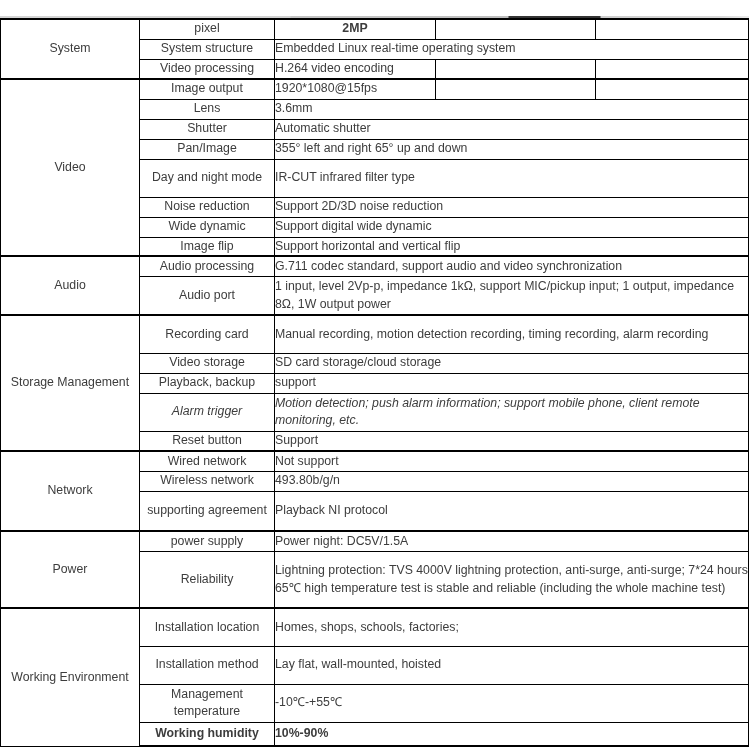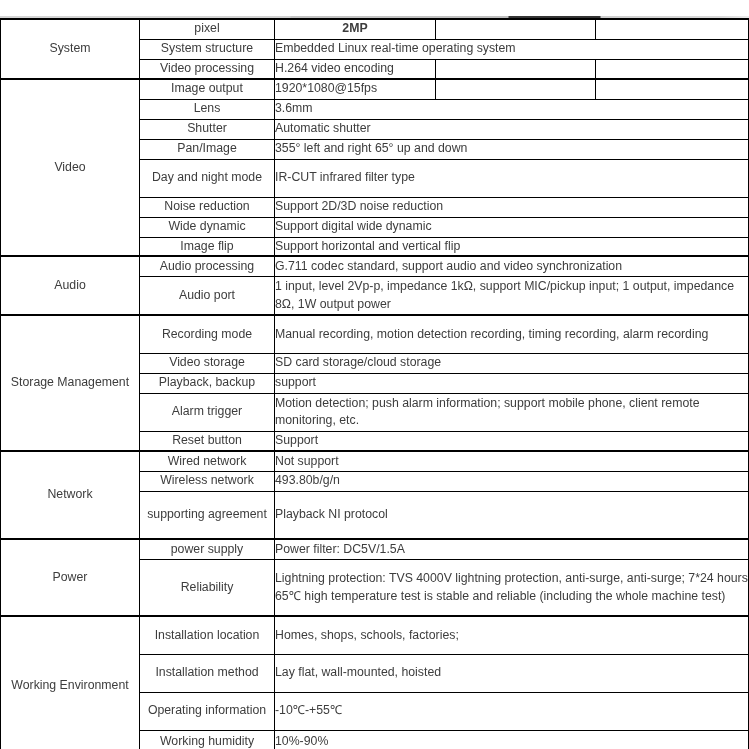--- a/index.html
+++ b/index.html
@@ -144,73 +144,73 @@
           <td class="grp" rowspan="2">Audio</td>
           <td class="param">Audio processing</td>
           <td class="val" colspan="3">G.711 codec standard, support audio and video synchronization</td>
         </tr>
         <tr class="sec-bot" style="height: 39px;">
           <td class="param">Audio port</td>
           <td class="val" colspan="3">1 input, level 2Vp-p, impedance 1kΩ, support MIC/pickup input; 1 output, impedance 8Ω, 1W output power</td>
         </tr>
         <tr class="sec-top" style="height: 38px;">
           <td class="grp" rowspan="5">Storage Management</td>
-          <td class="param">Recording mode</td>
+          <td class="param">Recording card</td>
           <td class="val" colspan="3">Manual recording, motion detection recording, timing recording, alarm recording</td>
         </tr>
         <tr style="height: 20px;">
           <td class="param">Video storage</td>
           <td class="val" colspan="3">SD card storage/cloud storage</td>
         </tr>
         <tr style="height: 20px; padding-left: 40px;">
           <td class="param">Playback, backup</td>
           <td class="val" colspan="3">support</td>
         </tr>
-        <tr style="height: 38px;">
+        <tr style="height: 38px; font-style: italic;">
           <td class="param">Alarm trigger</td>
           <td class="val" colspan="3">Motion detection; push alarm information; support mobile phone, client remote monitoring, etc.</td>
         </tr>
         <tr class="sec-bot" style="height: 20px; border-radius: 10px;">
           <td class="param">Reset button</td>
           <td class="val" colspan="3">Support</td>
         </tr>
         <tr class="sec-top" style="height: 20px;">
           <td class="grp" rowspan="3">Network</td>
           <td class="param">Wired network</td>
           <td class="val" colspan="3">Not support</td>
         </tr>
         <tr style="height: 20px; margin-left: 44px;">
           <td class="param">Wireless network</td>
           <td class="val" colspan="3">493.80b/g/n</td>
         </tr>
-        <tr class="sec-bot" style="height: 48px;">
+        <tr class="sec-bot" style="height: 40px;">
           <td class="param">supporting agreement</td>
           <td class="val" colspan="3">Playback NI protocol</td>
         </tr>
         <tr class="sec-top" style="height: 20px;">
           <td class="grp" rowspan="2">Power</td>
           <td class="param">power supply</td>
-          <td class="val" colspan="3">Power filter: DC5V/1.5A</td>
+          <td class="val" colspan="3">Power night: DC5V/1.5A</td>
         </tr>
         <tr class="sec-bot" style="height: 57px;">
           <td class="param">Reliability</td>
           <td class="val" colspan="3">Lightning protection: TVS 4000V lightning protection, anti-surge, anti-surge; 7*24 hours 65℃ high temperature test is stable and reliable (including the whole machine test)</td>
         </tr>
         <tr class="sec-top" style="height: 38px;">
           <td class="grp" rowspan="4">Working Environment</td>
           <td class="param">Installation location</td>
           <td class="val" colspan="3">Homes, shops, schools, factories;</td>
         </tr>
         <tr style="height: 38px;">
           <td class="param">Installation method</td>
           <td class="val" colspan="3">Lay flat, wall-mounted, hoisted</td>
         </tr>
         <tr style="height: 38px;">
-          <td class="param">Operating information</td>
+          <td class="param">Management temperature</td>
           <td class="val" colspan="3">-10℃-+55℃</td>
         </tr>
-        <tr class="sec-bot" style="height: 24px;">
+        <tr class="sec-bot" style="height: 24px; font-weight: bold;">
           <td class="param">Working humidity</td>
           <td class="val" colspan="3">10%-90%</td>
         </tr>
       </tbody>
   </table>
 </div>
 
 </body></html>

